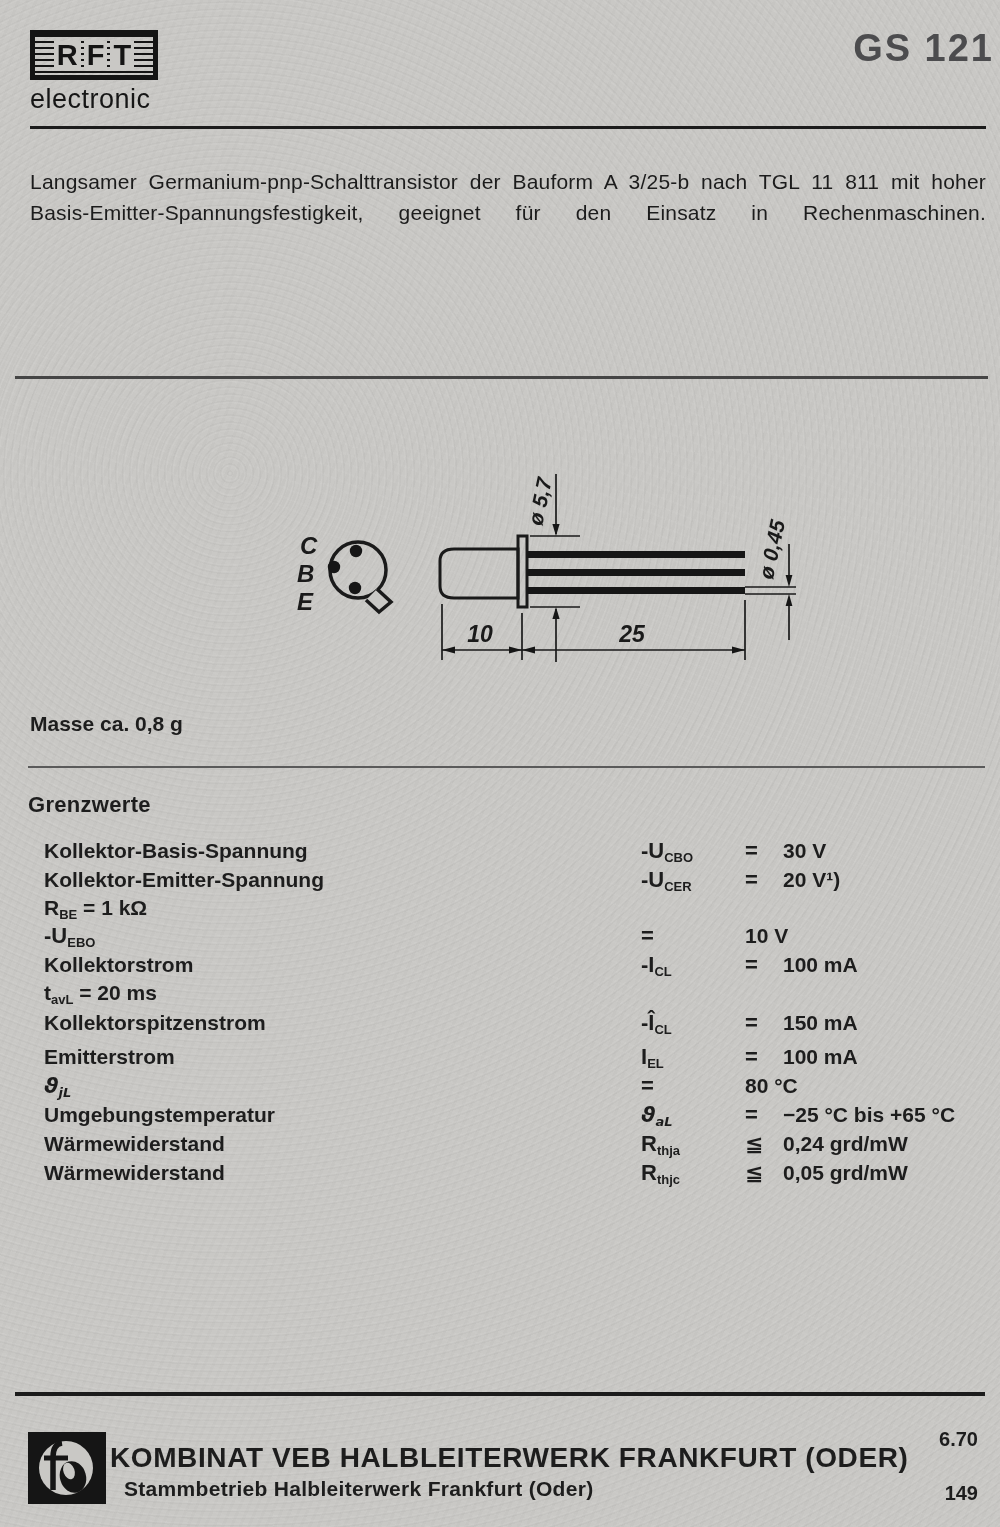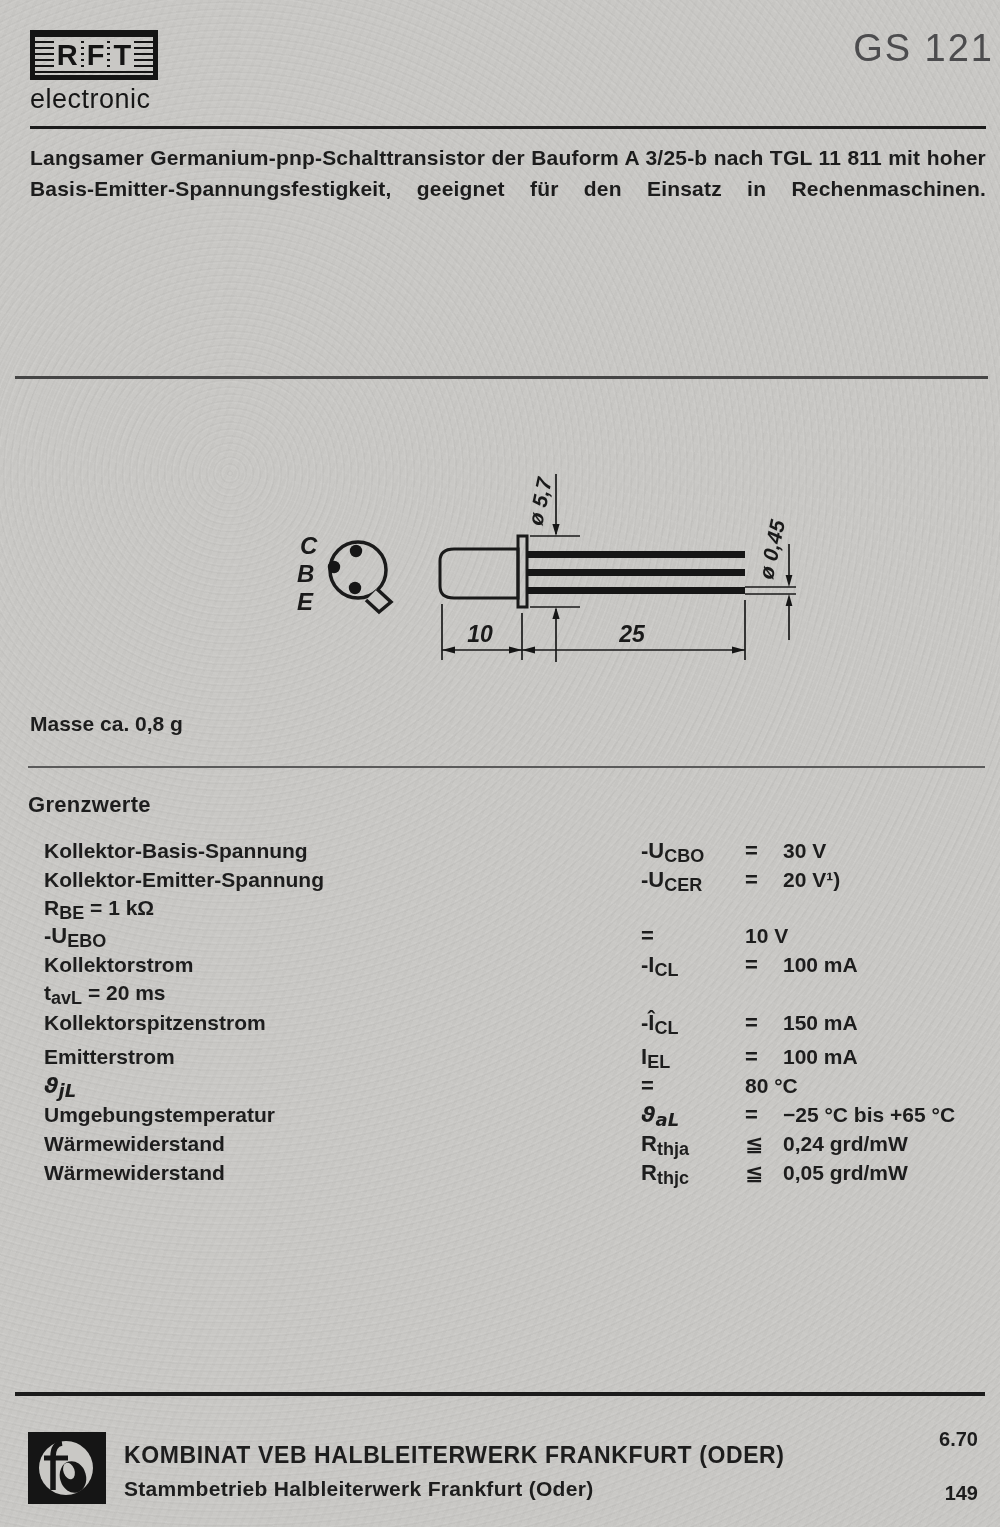--- a/index.html
+++ b/index.html
@@ -26,34 +26,34 @@
     display:flex; align-items:center; justify-content:center; gap:3px;
   }
   .rft-letter{
     background:#c9c8c5; color:#141414;
     font-weight:bold; font-size:29px; line-height:29px; padding:0 3px;
   }
   .electronic{
     left:30px; top:84px; font-size:27px; letter-spacing:.5px; color:#161616;
   }
   .part-number{
-    top:27px; right:6px; font-size:38px; font-weight:normal;
+    top:27px; right:6px; font-size:38px; font-weight:bold;
     color:#4c4c4e; letter-spacing:2px;
   }
 
   
   .rule-top    { left:30px; top:126px; width:956px; height:3px; background:#1c1c1c; }
   .rule-mid    { left:15px; top:376px; width:973px; height:3px; background:#454545; }
   .rule-thin   { left:28px; top:766px; width:957px; height:2px; background:#5a5a5a; }
   .rule-footer { left:15px; top:1392px; width:970px; height:4px; background:#1b1b1b; }
 
   
   .description{
-    left:30px; top:142px; width:956px;
-    font-size:21px; line-height:31px; font-weight:bold; letter-spacing:.2px;
+    left:30px; top:166px; width:956px;
+    font-size:21px; line-height:31px; font-weight:normal; letter-spacing:.2px;
     text-align:justify; text-align-last:justify; color:#1c1c1c;
   }
 
   
   .drawing{ left:260px; top:428px; }
   .drawing text{
     font-family:"Liberation Sans","DejaVu Sans",sans-serif;
     font-style:italic; font-weight:bold; fill:#1a1a1a;
   }
 
@@ -63,28 +63,28 @@
   .limits{ left:44px; top:838px; width:958px; }
   .lrow{
     display:grid; grid-template-columns:597px 104px 38px auto;
     align-items:baseline; height:29px; font-weight:bold;
   }
   .lrow.gap-before{ margin-top:2px; }
   .lrow.hat-row{ height:34px; }
   .l-label{ font-size:21px; }
   .l-sym{ font-size:22px; }
   .l-sym.sym-italic{ font-style:italic; font-family:"DejaVu Sans",sans-serif; }
-  .l-sym sub, .note-line sub{ font-size:18px; font-weight:bold; vertical-align:-4px; letter-spacing:0; }
+  .l-sym sub, .note-line sub{ font-size:13px; font-weight:bold; vertical-align:-4px; letter-spacing:0; }
   .l-rel{ font-size:22px; }
   .l-val{ font-size:21px; white-space:nowrap; }
   .note-line{ font-size:21px; font-weight:bold; height:27px; }
 
   
   .footer-logo{ left:28px; top:1432px; }
-  .footer-line1{ left:124px; top:1442px; font-size:23px; font-weight:bold; letter-spacing:.6px; }
+  .footer-line1{ left:110px; top:1442px; font-size:28px; font-weight:bold; letter-spacing:.6px; }
   .footer-line2{ left:124px; top:1477px; font-size:21px; font-weight:bold; letter-spacing:.3px; }
   .date-code{ right:22px; top:1428px; font-size:20px; font-weight:bold; }
   .page-num{ right:22px; top:1482px; font-size:20px; font-weight:bold; }
 </style>
 </head>
 <body>
 
 <div class="page">
 
   <div class="abs rft-box">

